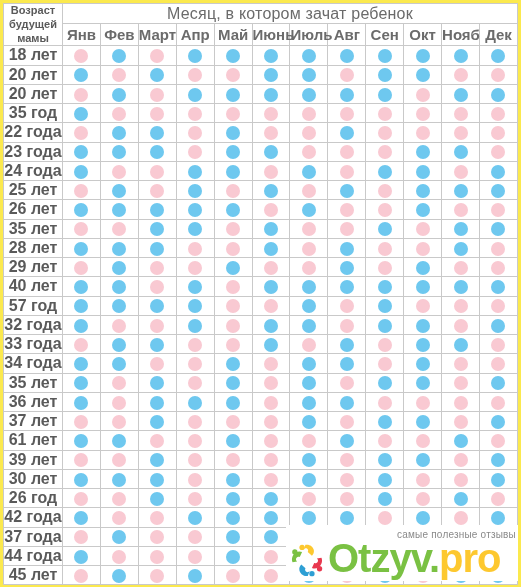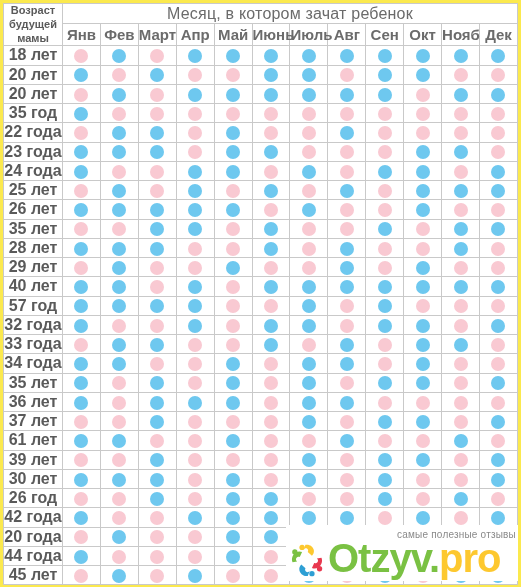--- a/index.html
+++ b/index.html
@@ -521,21 +521,21 @@
           <td class="dot-cell"><span class="dot boy"></span></td>
           <td class="dot-cell"><span class="dot boy"></span></td>
           <td class="dot-cell"><span class="dot boy"></span></td>
           <td class="dot-cell"><span class="dot boy"></span></td>
           <td class="dot-cell"><span class="dot girl"></span></td>
           <td class="dot-cell"><span class="dot boy"></span></td>
           <td class="dot-cell"><span class="dot girl"></span></td>
           <td class="dot-cell"><span class="dot boy"></span></td>
         </tr>
         <tr>
-          <td class="age-cell">20 года</td>
+          <td class="age-cell">37 года</td>
           <td class="dot-cell"><span class="dot girl"></span></td>
           <td class="dot-cell"><span class="dot boy"></span></td>
           <td class="dot-cell"><span class="dot girl"></span></td>
           <td class="dot-cell"><span class="dot girl"></span></td>
           <td class="dot-cell"><span class="dot boy"></span></td>
           <td class="dot-cell"><span class="dot boy"></span></td>
           <td class="dot-cell"><span class="dot boy"></span></td>
           <td class="dot-cell"><span class="dot girl"></span></td>
           <td class="dot-cell"><span class="dot girl"></span></td>
           <td class="dot-cell"><span class="dot boy"></span></td>

